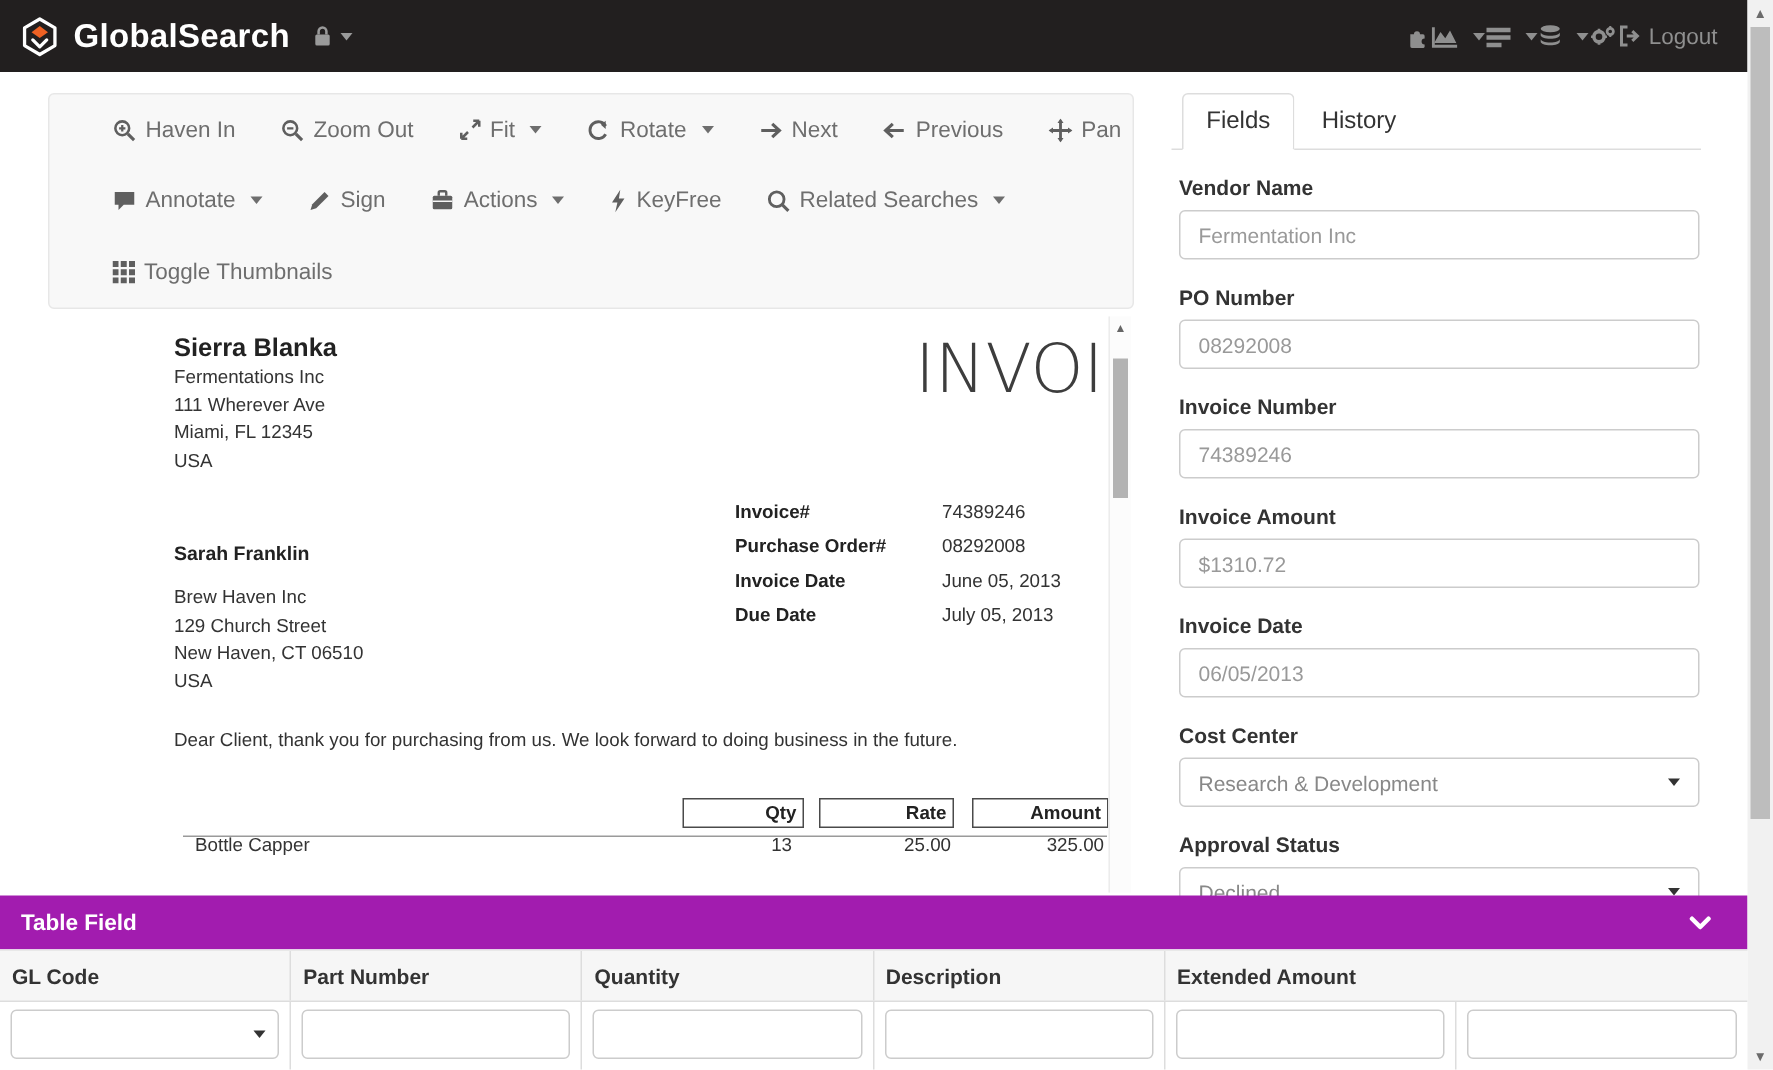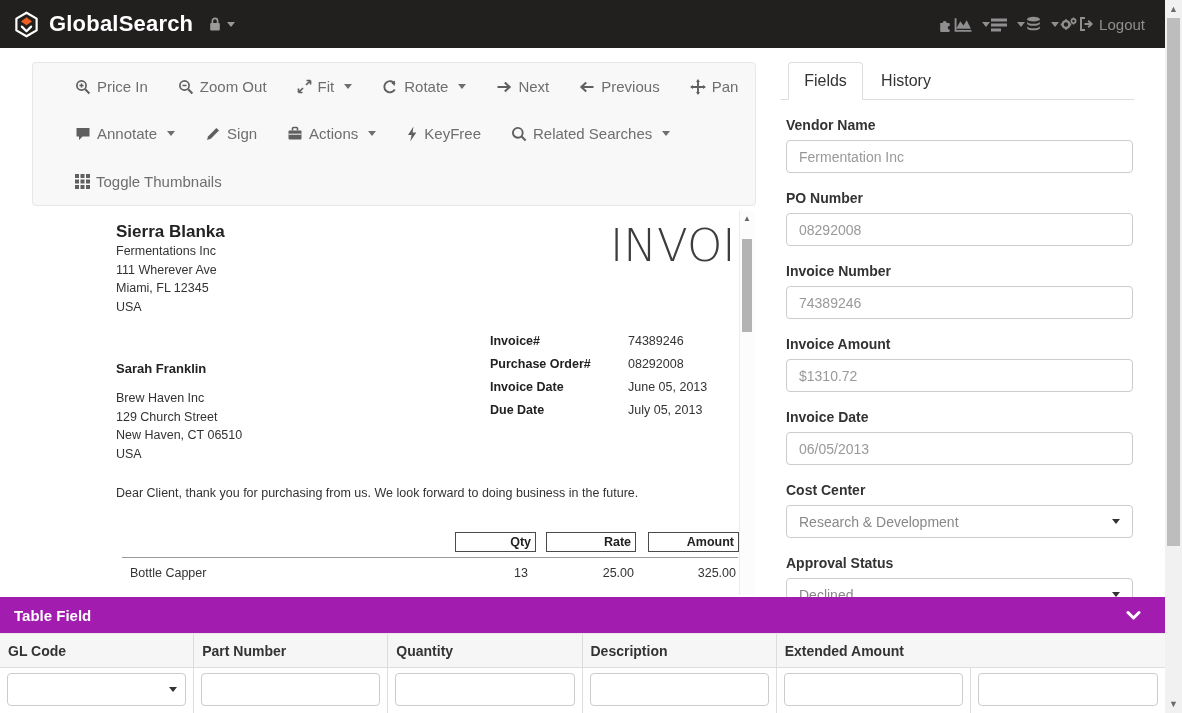--- a/index.html
+++ b/index.html
@@ -39,21 +39,21 @@
   .meta { position:absolute; left:456px; top:123px; width:248px; }
   .meta-row { display:flex; margin-bottom:9px; }
   .meta-label { width:138px; font-size:12.5px; font-weight:700; color:#222; }
   .meta-value { font-size:12.5px; color:#333; }
   .recipient { position:absolute; left:82px; top:150px; }
   .recipient-name { font-size:13px; font-weight:700; color:#222; margin-bottom:13px; }
   .doc-message { position:absolute; left:82px; top:275px; font-size:12.5px; color:#333;text-align:right; }
   .items-head { position:absolute; top:321px; height:20px; font-size:12.5px; font-weight:700; color:#222; }
   .hbox { position:absolute; border:1px solid #4a4a4a; height:20px; line-height:18px; padding:0 4px; }
   .items-rule { position:absolute; left:88px; top:346px; width:616px; height:1px; background:#9a9a9a; }
-  .item-cell { position:absolute; top:355px; font-size:12.5px; color:#333; }
+  .item-cell { position:absolute; top:345px; font-size:12.5px; color:#333; }
   .doc-scroll { position:absolute; left:739px; top:211px; width:15px; height:384px;
                 background:#fcfcfc; border-left:1px solid #ececec; }
   .doc-scroll .arr { position:absolute; left:0; width:100%; text-align:center; font-size:8px; color:#666; }
   .doc-thumb { position:absolute; left:2px; top:28px; width:10px; height:93px; background:#b3b3b3; }
 
   
   .rpanel { position:absolute; left:781px; top:55px; width:353px; }
   .tabbar { position:relative; height:45px; border-bottom:1px solid #ddd; display:flex; align-items:flex-end; padding-left:7px; }
   .tab { font-size:16px; color:#333; padding:9px 0; text-align:center; cursor:pointer; }
   .tab.active { width:75px; background:#fff; border:1px solid #ddd; border-bottom:1px solid #fff;
@@ -191,21 +191,21 @@
   <div class="tb-row">
     <span class="tb-btn">
       <span class="icon">
         <svg width="16" height="16" viewBox="0 0 16 16">
             <circle cx="6.5" cy="6.5" r="4.6" fill="none" stroke="currentColor" stroke-width="1.7"></circle>
             <line x1="10.2" y1="10.2" x2="14.4" y2="14.4" stroke="currentColor" stroke-width="2.1"></line>
             <line x1="4.4" y1="6.5" x2="8.6" y2="6.5" stroke="currentColor" stroke-width="1.5"></line>
             <line x1="6.5" y1="4.4" x2="6.5" y2="8.6" stroke="currentColor" stroke-width="1.5"></line>
           </svg>
       </span>
-      <span>Price In</span>
+      <span>Haven In</span>
     </span>
     <span class="tb-btn">
       <span class="icon">
         <svg width="16" height="16" viewBox="0 0 16 16">
             <circle cx="6.5" cy="6.5" r="4.6" fill="none" stroke="currentColor" stroke-width="1.7"></circle>
             <line x1="10.2" y1="10.2" x2="14.4" y2="14.4" stroke="currentColor" stroke-width="2.1"></line>
             <line x1="4.4" y1="6.5" x2="8.6" y2="6.5" stroke="currentColor" stroke-width="1.5"></line>
           </svg>
       </span>
       <span>Zoom Out</span>

